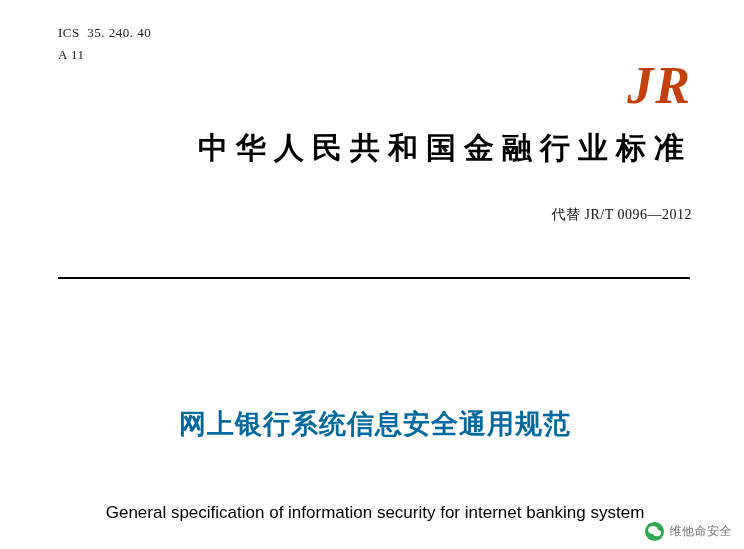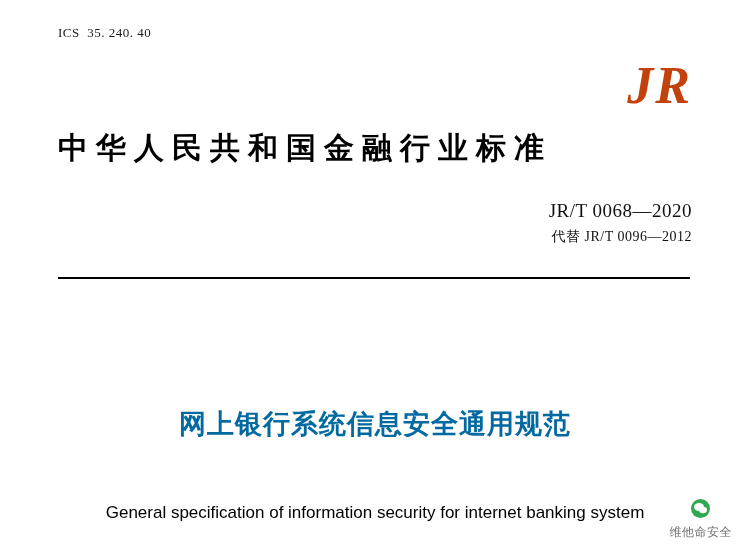--- a/index.html
+++ b/index.html
@@ -49,21 +49,21 @@
     color: #c2410c;
     line-height: 1;
   }
 
   
   .std-title {
     position: absolute;
     left: 58px;
     right: 52px;
     top: 128px;
-    text-align: left;
+    text-align: right;
     font-family: "DejaVu Sans", sans-serif;
     font-weight: bold;
     font-size: 30px;
     color: #000000;
     letter-spacing: 8px;
     white-space: nowrap;
   }
 
   
   .std-number {
@@ -129,21 +129,20 @@
   }
 
   
   .watermark {
     position: absolute;
     right: 12px;
     bottom: 8px;
     display: flex;
     align-items: center;
     gap: 6px;
-    flex-direction: column;
   }
   .wm-badge {
     width: 19px;
     height: 19px;
     border-radius: 50%;
     background: #2fa84f;
     position: relative;
     flex: 0 0 auto;
   }
   .wm-badge svg {
@@ -159,28 +158,28 @@
     white-space: nowrap;
   }
 </style>
 </head>
 <body>
 
 <div class="page">
 
   <div class="ics-block">
     <span class="ics-line">ICS  35. 240. 40</span>
+    <span class="ics-line">A 11</span>
   </div>
 
   <div class="jr-mark">JR</div>
 
   <div class="std-title">中华人民共和国金融行业标准</div>
 
   <div class="std-number">
-    <span class="num-main">JR/T 0068—2020</span>
     <span class="num-sub">代替 JR/T 0096—2012</span>
   </div>
 
   <div class="rule"></div>
 
   <div class="doc-title-cn">网上银行系统信息安全通用规范</div>
 
   <div class="doc-title-en">General specification of information security for internet banking system</div>
 
   <div class="watermark">

